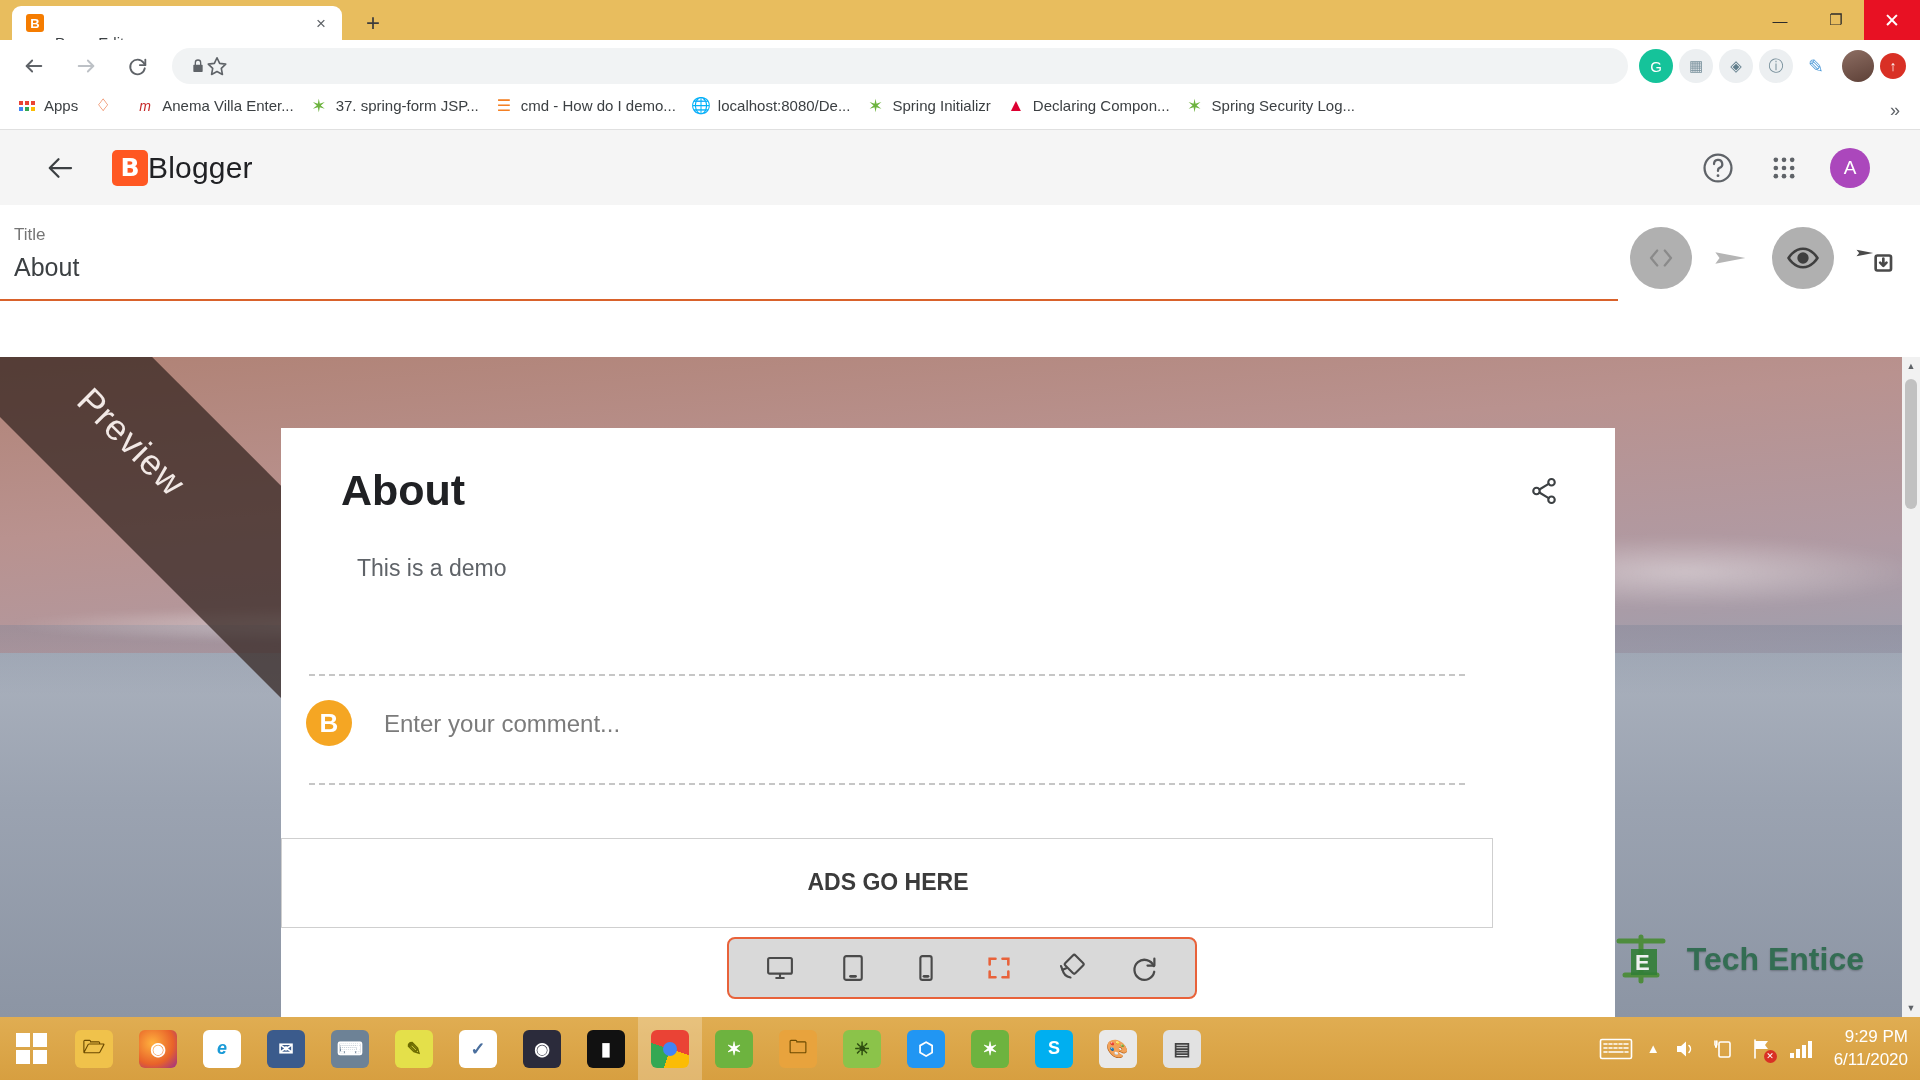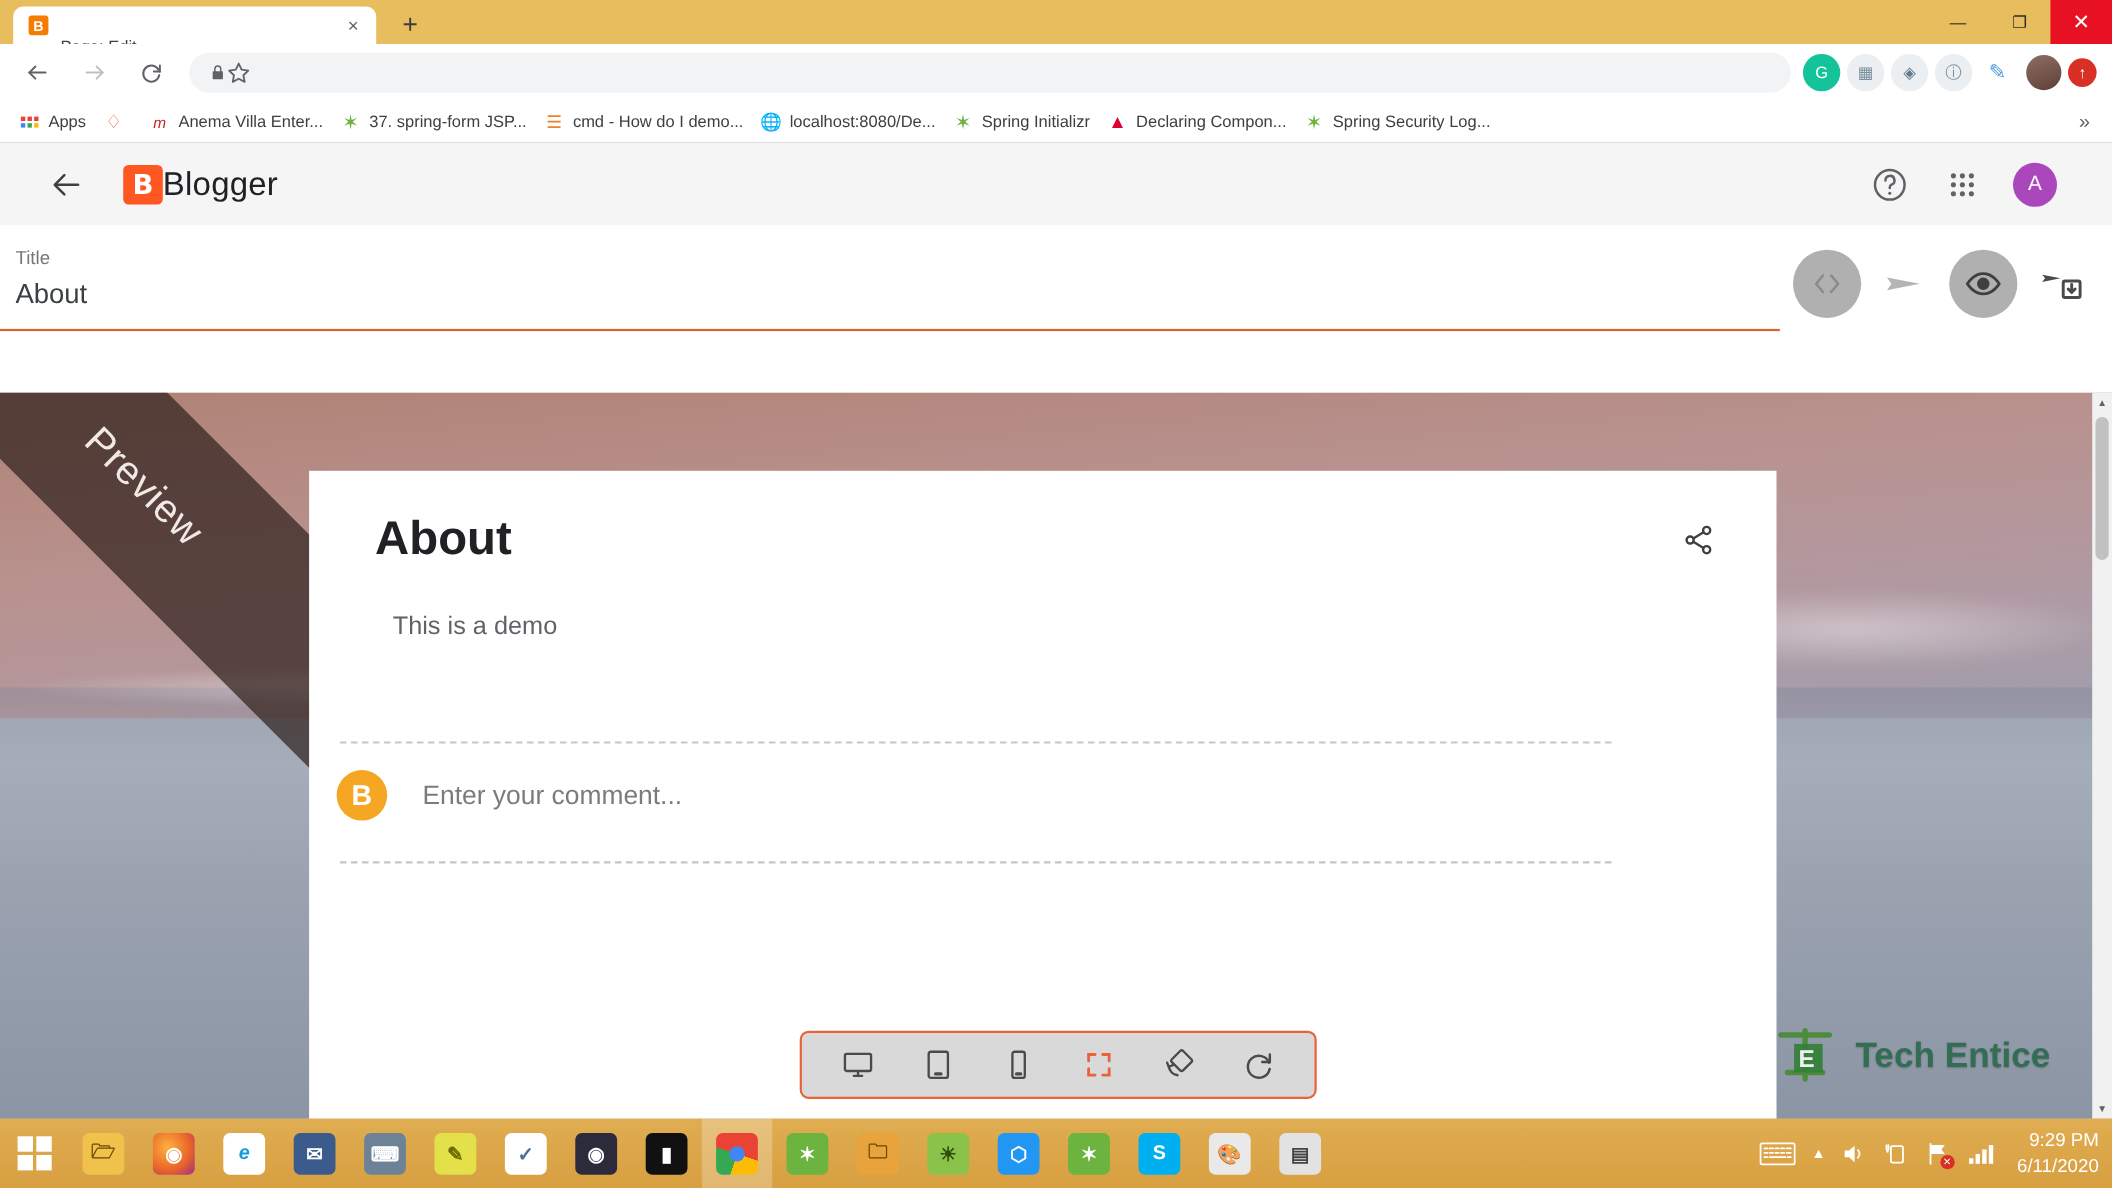--- a/index.html
+++ b/index.html
@@ -90,21 +90,21 @@
     color: #fff; font-size: 14px; margin-right: 6px; flex: 0 0 auto; cursor: pointer;
   }
 
   
   .bookmarks {
     position: absolute; top: 92px; left: 0; width: 1920px; height: 38px;
     background: #fff; display: flex; align-items: center; padding: 0 10px;
     border-bottom: 1px solid #e0e0e0;
   }
   .bm {
-    display: flex; align-items: center; height: 28px; padding: 0 8px;
+    display: flex; height: 28px; padding: 0 8px;
     border-radius: 4px; cursor: pointer; flex: 0 0 auto;
   }
   .bm-ico { width: 18px; height: 18px; flex: 0 0 auto;
     display: flex; align-items: center; justify-content: center; }
   .bm-label { margin-left: 8px; font-size: 15px; color: #3c4043; white-space: nowrap; }
   .bm-overflow { margin-left: auto; color: #5f6368; font-size: 18px;
     padding: 0 10px; cursor: pointer; }
   .apps-grid { display: grid; grid-template-columns: repeat(3,4px);
     grid-gap: 2px; }
   .apps-grid i { width: 4px; height: 4px; display: block; }
@@ -464,20 +464,23 @@
             <line x1="8.3" y1="13.2" x2="15.7" y2="17.7"></line>
           </svg>
       </div>
       <div class="post-body">This is a demo</div>
 
       <div class="post-divider" style="top:246px;"></div>
       <div class="cmt-avatar">B</div>
       <div class="cmt-placeholder">Enter your comment...</div>
       <div class="post-divider" style="top:355px;"></div>
 
+      <div class="ads-box">
+        <div class="ads-label">ADS GO HERE</div>
+      </div>
     </div>
 
     <div class="watermark">
       <svg width="72" height="72" viewBox="0 0 72 72">
         <path d="M14 18 L58 18 M36 14 L36 58 M20 52 L52 52" stroke="#4b8c38" stroke-width="5" fill="none" stroke-linecap="round"></path>
         <rect x="26" y="26" width="26" height="26" fill="#2e7d32" opacity=".9"></rect>
         <text x="30" y="47" font-size="22" fill="#f5f5f5" font-family="Liberation Sans, sans-serif" font-weight="bold">E</text>
       </svg>
       <span class="wm-text">Tech Entice</span>
     </div>

